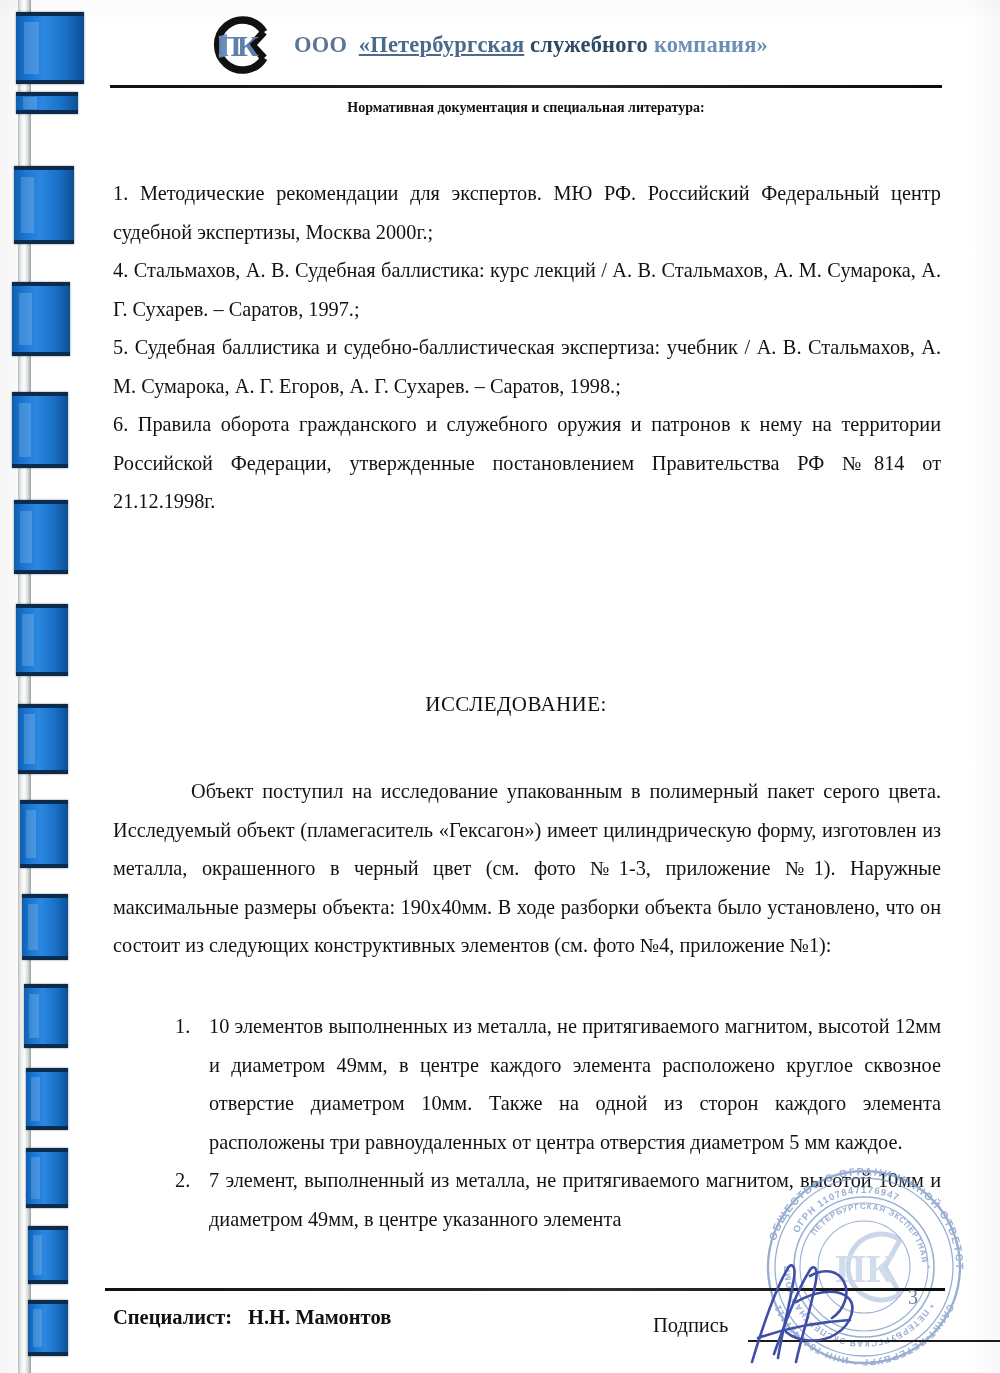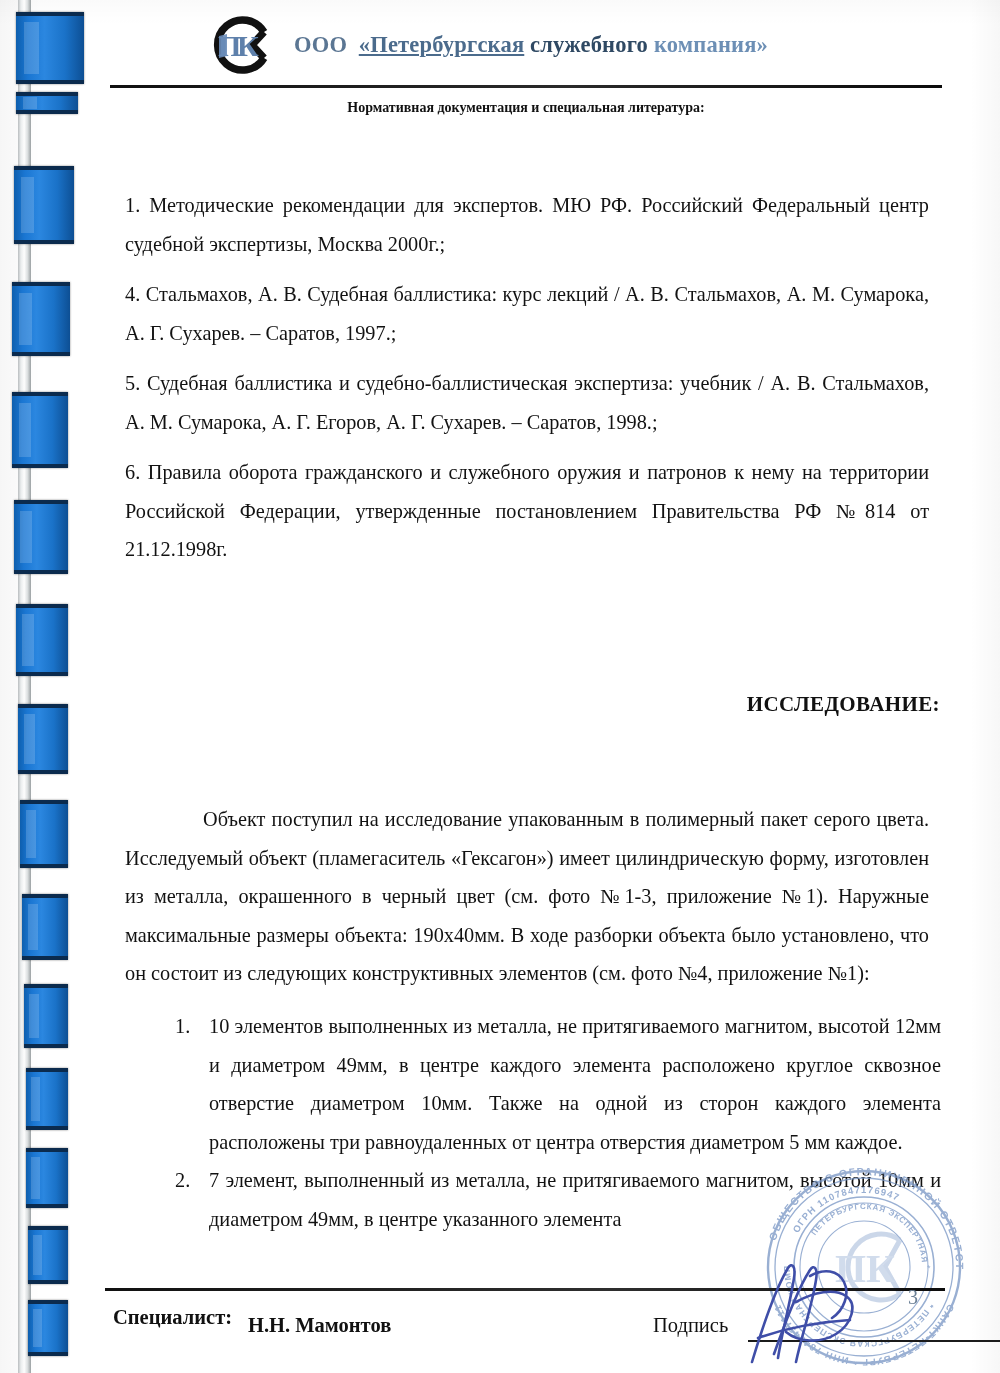--- a/index.html
+++ b/index.html
@@ -137,39 +137,39 @@
   .body-block {
     position: absolute;
     left: 113px;
     width: 828px;
     font-size: 20.3px;
     line-height: 38.5px;
     color: #121212;
     text-align: justify;
     text-justify: inter-word;
   }
-  .body-block p { margin: 12px; }
+  .body-block p { margin: 0; }
 
   #refs { top: 174px; }
   #refs p { text-indent: 0; }
 
   #section-heading {
     position: absolute;
-    left: 112px;
+    left: 102px;
     top: 692px;
     width: 828px;
-    text-align: right;
+    text-align: center;
     font-size: 21px;
-    font-weight: bold;
+    font-weight: normal;
     letter-spacing: 0.4px;
     color: #111111;
   }
 
   #intro {
-    top: 788px;
+    top: 772px;
   }
   #intro p { text-indent: 78px; }
 
   #numlist {
     position: absolute;
     left: 175px;
     top: 1007px;
     width: 766px;
     font-size: 20.3px;
     line-height: 38.5px;
@@ -202,21 +202,21 @@
     position: absolute;
     left: 0px;
     top: 0px;
     font-size: 20.5px;
     font-weight: bold;
     color: #111;
   }
   #spec-name {
     position: absolute;
     left: 135px;
-    top: 8px;
+    top: 0px;
     font-size: 20.5px;
     font-weight: bold;
     color: #111;
   }
   #sign-label {
     position: absolute;
     left: 540px;
     top: 8px;
     font-size: 20.5px;
     font-weight: normal;

